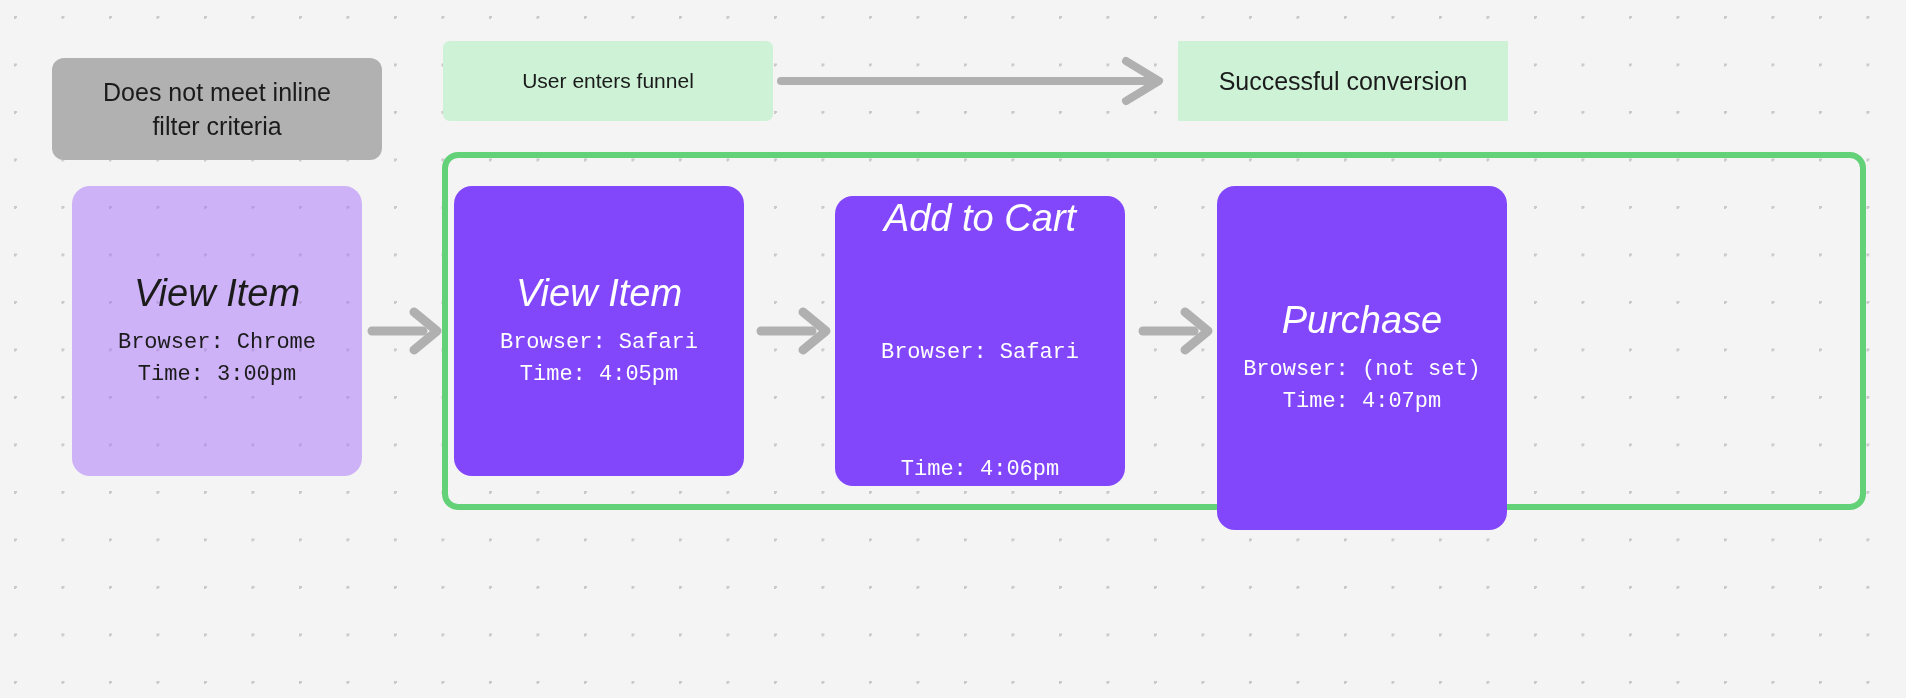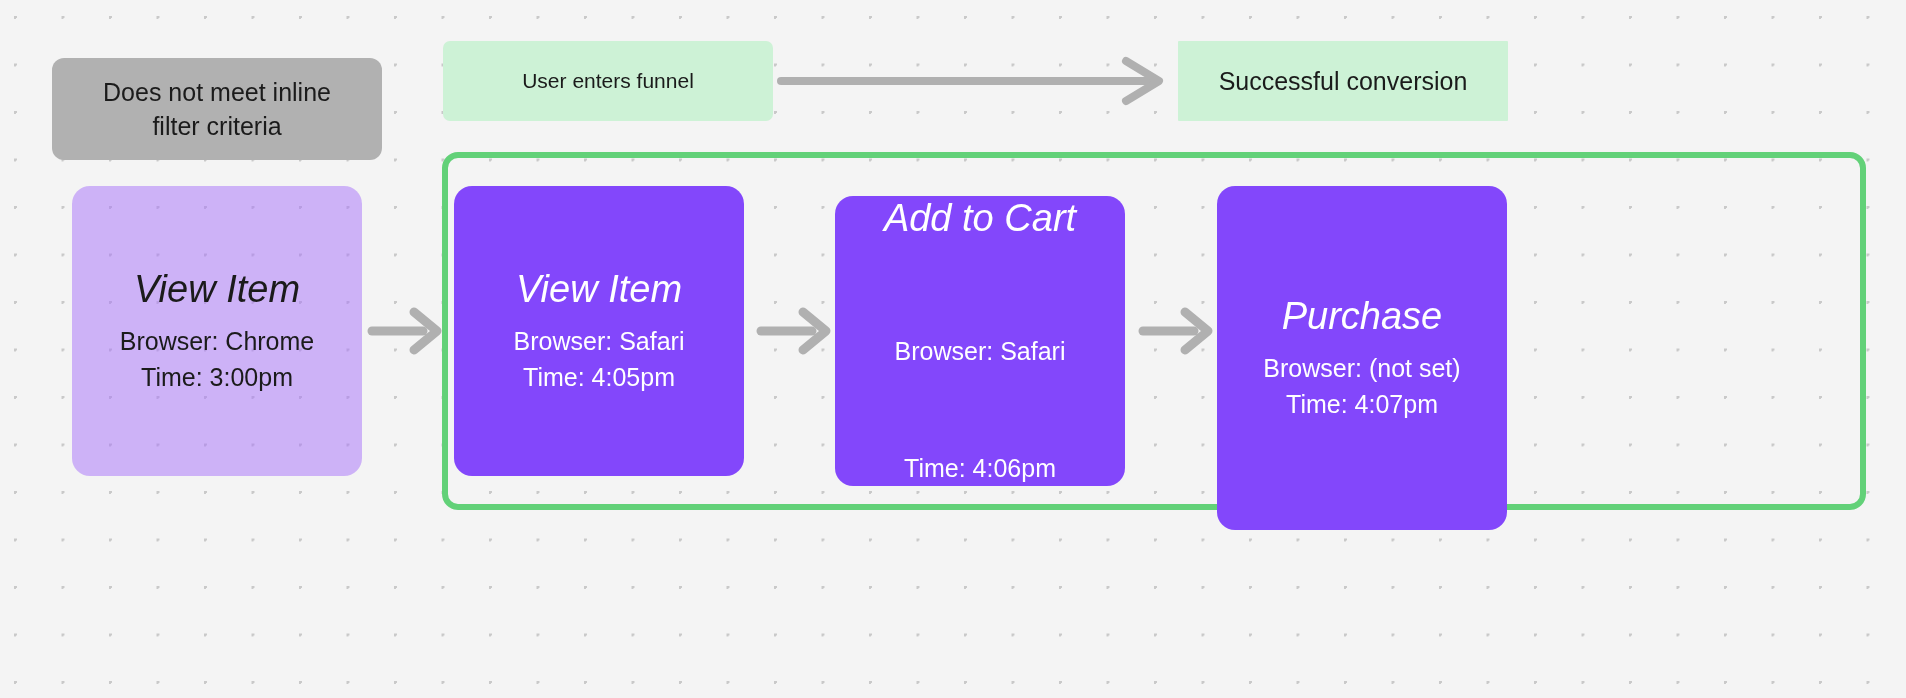--- a/index.html
+++ b/index.html
@@ -88,22 +88,23 @@
   }
 
   .event-card .card-title {
     font-size: 38px;
     line-height: 1.18;
     margin-bottom: 11px;
     font-style: italic;
   }
 
   .event-card .card-detail {
-    font-size: 25px;
+    font-size: 22px;
     line-height: 1.45;
+    font-family: Liberation Mono, monospace;
   }
 
   .card-excluded {
     background: rgba(168, 117, 250, 0.52);
     color: #1b1b1b;
   }
 
   .card-included {
     background: #8347fb;
     color: #ffffff;

